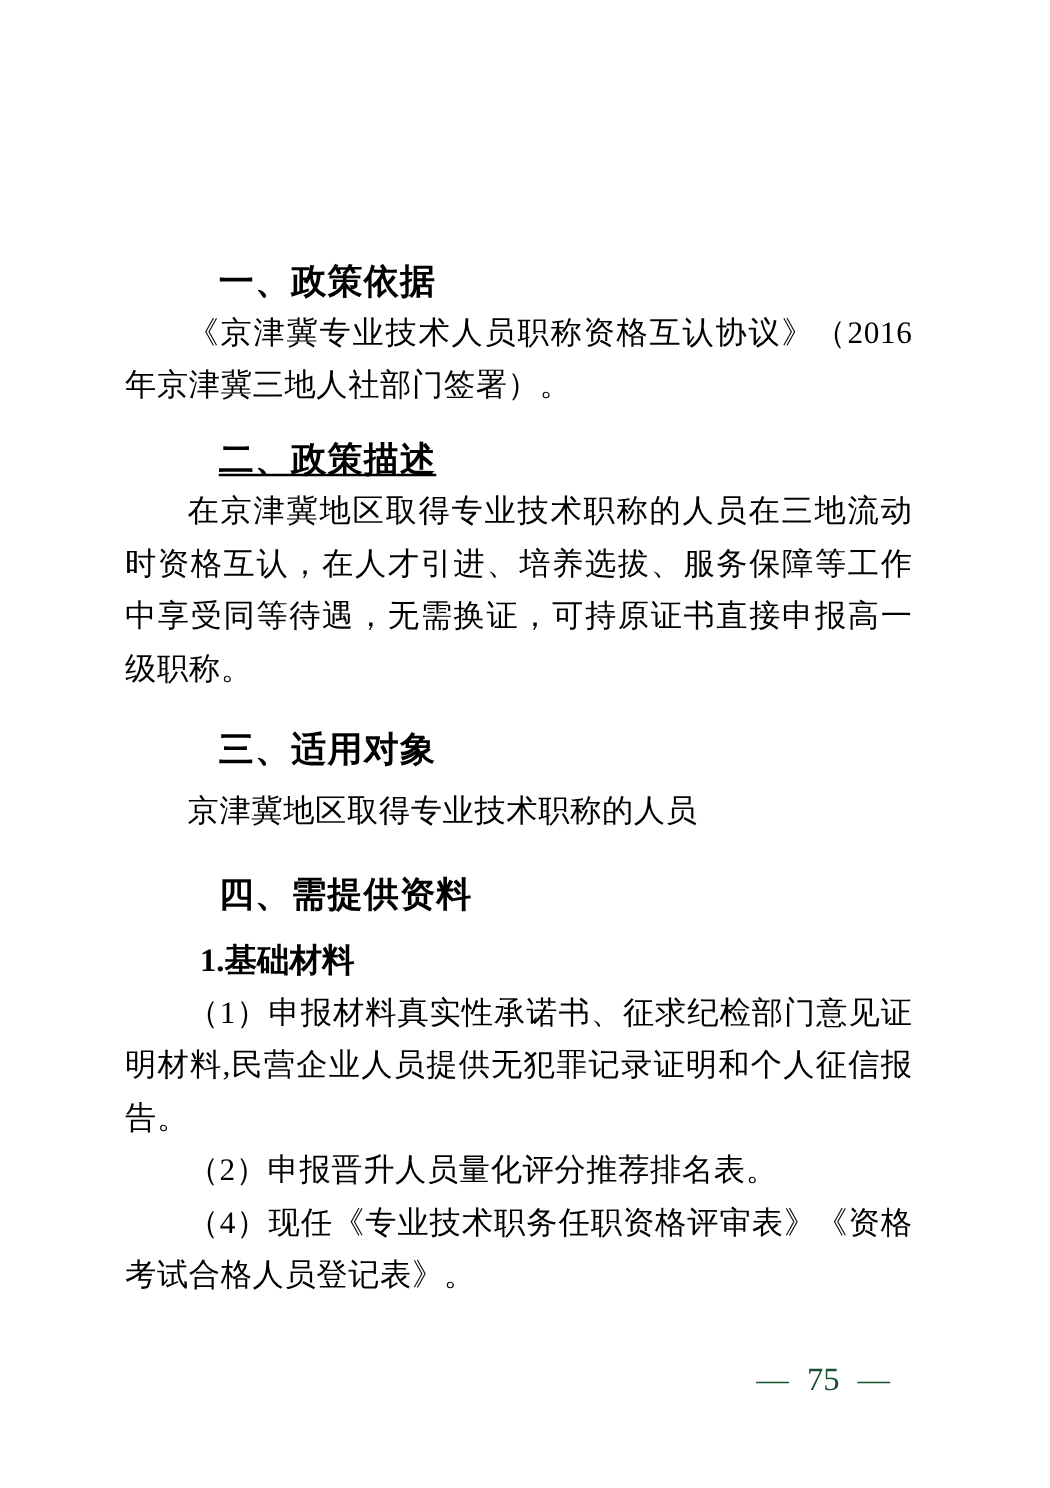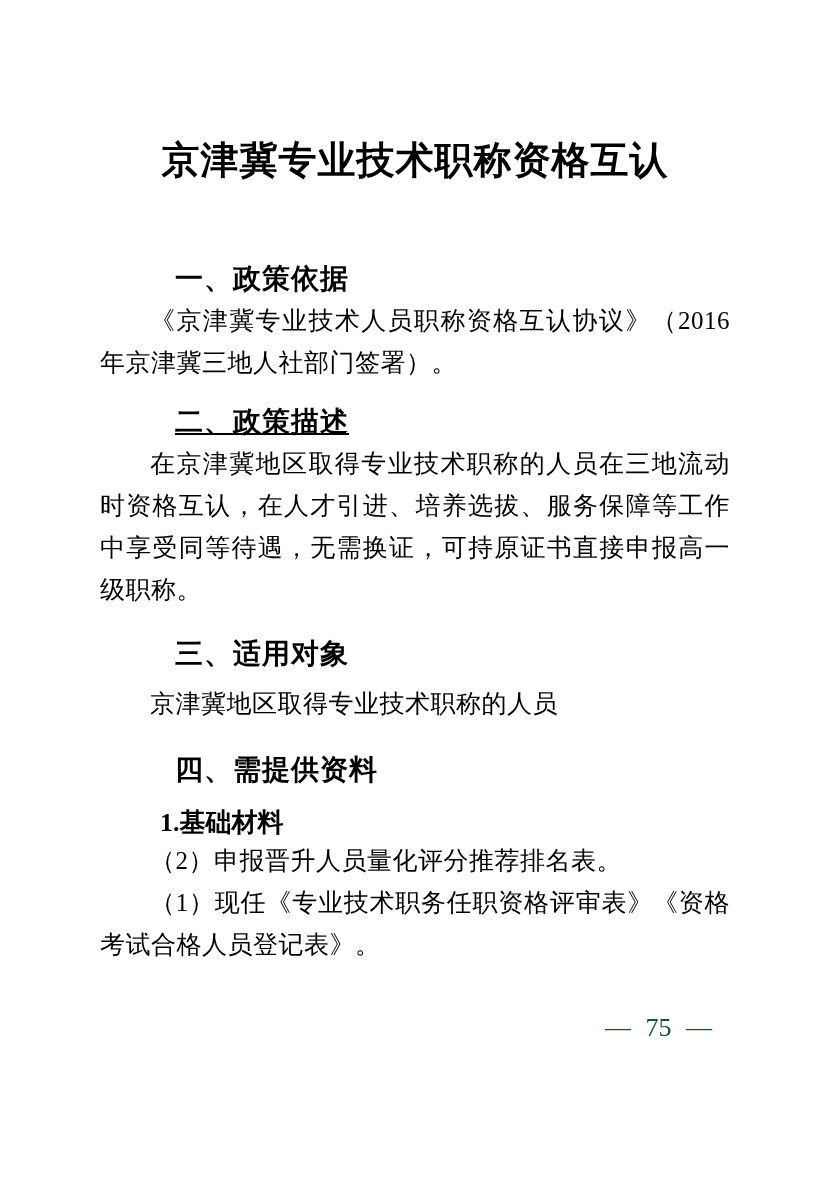--- a/index.html
+++ b/index.html
@@ -68,33 +68,33 @@
     text-align: right;
     word-spacing: 8px;
     color: #14532d;
   }
 </style>
 </head>
 <body>
 
 <div class="page">
 
-  <h1 class="doc-title">京津冀专业技术职称资格互认</h1>
 
   <h2 class="sec-heading h-1">一、政策依据</h2>
   <p class="para p-after-heading">《京津冀专业技术人员职称资格互认协议》（2016年京津冀三地人社部门签署）。</p>
 
   <h2 class="sec-heading h-2">二、政策描述</h2>
   <p class="para p-after-heading">在京津冀地区取得专业技术职称的人员在三地流动时资格互认，在人才引进、培养选拔、服务保障等工作中享受同等待遇，无需换证，可持原证书直接申报高一级职称。</p>
 
   <h2 class="sec-heading h-3">三、适用对象</h2>
   <p class="para p-target">京津冀地区取得专业技术职称的人员</p>
 
   <h2 class="sec-heading h-4">四、需提供资料</h2>
 
   <h3 class="sub-heading">1.基础材料</h3>
 
+  <p class="para p-item1">（1）申报材料真实性承诺书、征求纪检部门意见证明材料,民营企业人员提供无犯罪记录证明和个人征信报告。</p>
   <p class="para p-item">（2）申报晋升人员量化评分推荐排名表。</p>
-  <p class="para p-item">（1）现任《专业技术职务任职资格评审表》《资格考试合格人员登记表》。</p>
+  <p class="para p-item">（4）现任《专业技术职务任职资格评审表》《资格考试合格人员登记表》。</p>
 
   <div class="page-footer">— 75 —</div>
 
 </div>
 
 </body></html>

